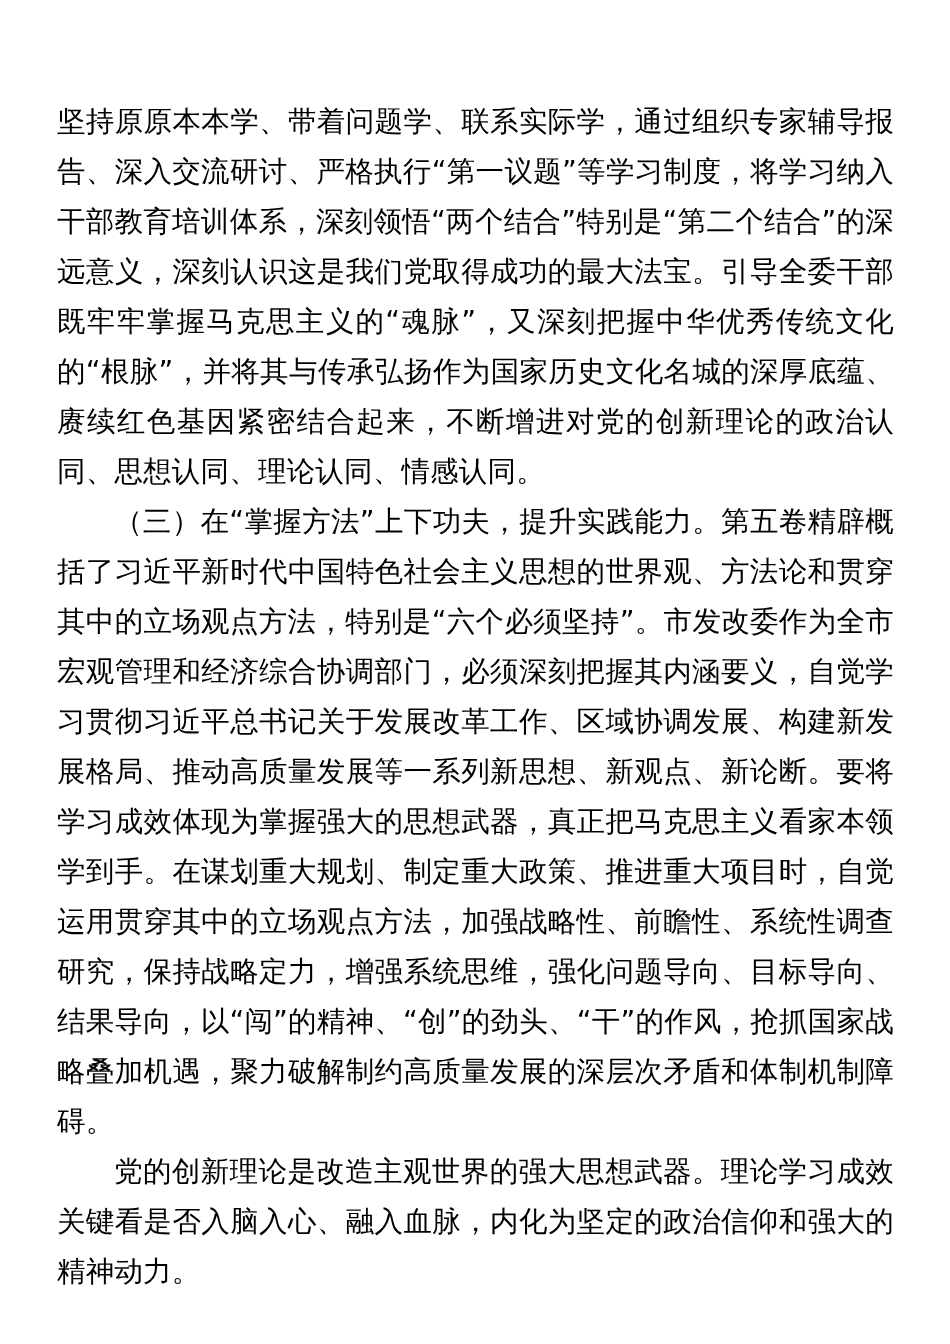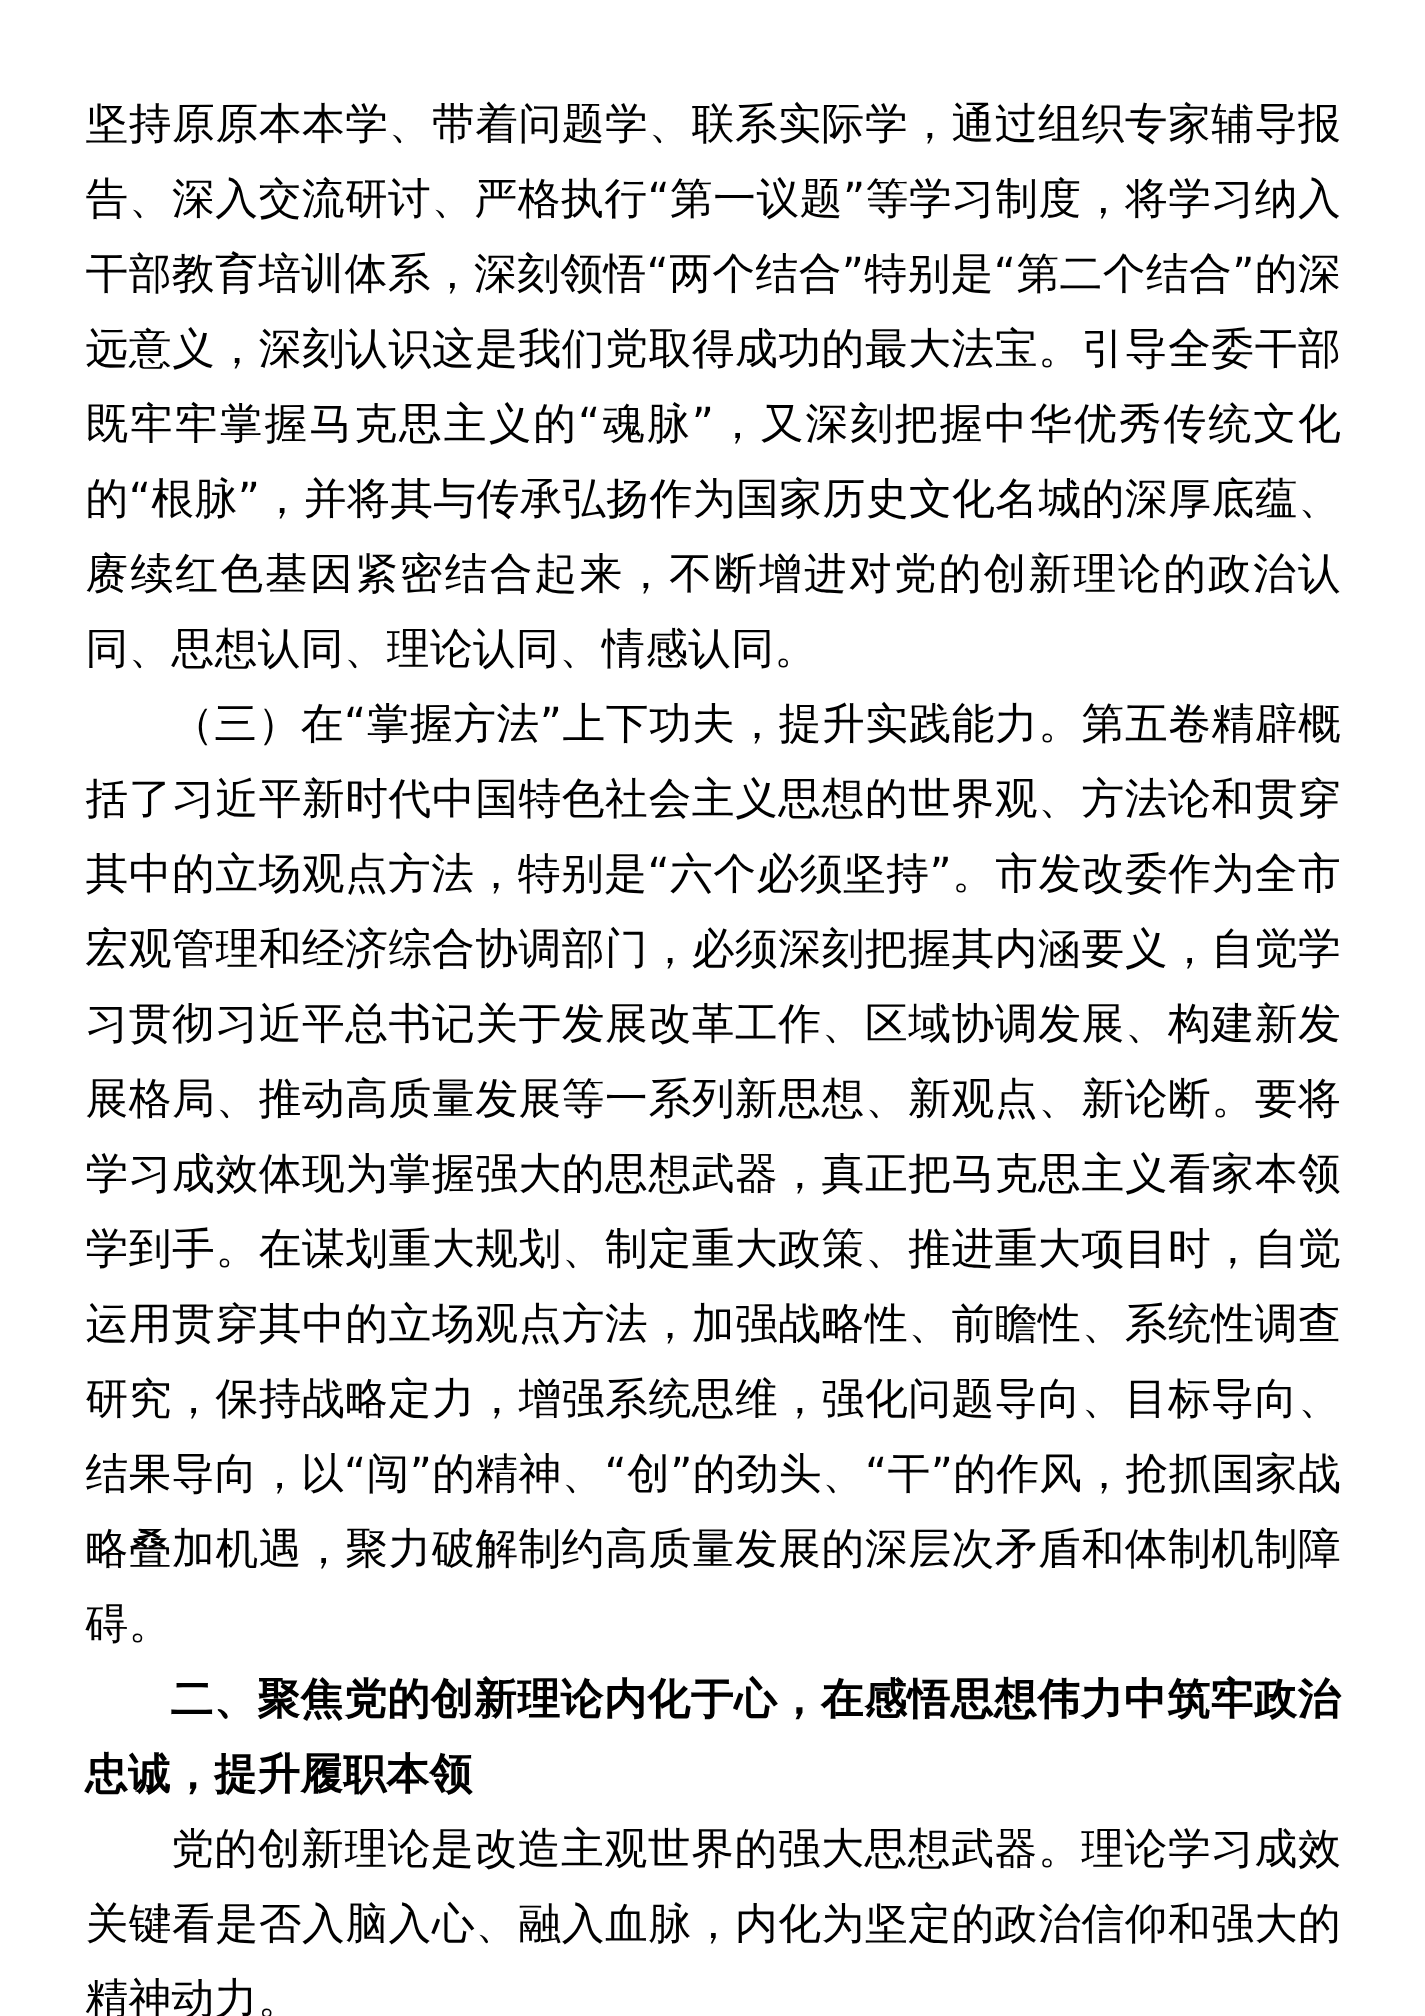--- a/index.html
+++ b/index.html
@@ -31,37 +31,37 @@
     line-height: 50px;
     letter-spacing: 0.2px;
     text-align: justify;
     text-justify: inter-ideograph;
     word-break: break-all;
     font-weight: 500;
     -webkit-font-smoothing: none;
   }
   .para.cont {
     text-indent: 0;
+    margin-top: 39px;
   }
   .para.indent {
     text-indent: 2em;
   }
   .para.heading {
     text-indent: 2em;
     font-weight: 700;
   }
 </style>
 </head>
 <body>
 
 <div class="page">
   <div class="doc-body">
 
     <p class="para cont">坚持原原本本学、带着问题学、联系实际学，通过组织专家辅导报告、深入交流研讨、严格执行“第一议题”等学习制度，将学习纳入干部教育培训体系，深刻领悟“两个结合”特别是“第二个结合”的深远意义，深刻认识这是我们党取得成功的最大法宝。引导全委干部既牢牢掌握马克思主义的“魂脉”，又深刻把握中华优秀传统文化的“根脉”，并将其与传承弘扬作为国家历史文化名城的深厚底蕴、赓续红色基因紧密结合起来，不断增进对党的创新理论的政治认同、思想认同、理论认同、情感认同。</p>
 
     <p class="para indent">（三）在“掌握方法”上下功夫，提升实践能力。第五卷精辟概括了习近平新时代中国特色社会主义思想的世界观、方法论和贯穿其中的立场观点方法，特别是“六个必须坚持”。市发改委作为全市宏观管理和经济综合协调部门，必须深刻把握其内涵要义，自觉学习贯彻习近平总书记关于发展改革工作、区域协调发展、构建新发展格局、推动高质量发展等一系列新思想、新观点、新论断。要将学习成效体现为掌握强大的思想武器，真正把马克思主义看家本领学到手。在谋划重大规划、制定重大政策、推进重大项目时，自觉运用贯穿其中的立场观点方法，加强战略性、前瞻性、系统性调查研究，保持战略定力，增强系统思维，强化问题导向、目标导向、结果导向，以“闯”的精神、“创”的劲头、“干”的作风，抢抓国家战略叠加机遇，聚力破解制约高质量发展的深层次矛盾和体制机制障碍。</p>
 
-    <p class="para heading">二、聚焦党的创新理论内化于心，在感悟思想伟力中筑牢政治忠诚，提升履职本领</p>
 
     <p class="para indent">党的创新理论是改造主观世界的强大思想武器。理论学习成效关键看是否入脑入心、融入血脉，内化为坚定的政治信仰和强大的精神动力。</p>
 
   </div>
 </div>
 
 </body></html>

